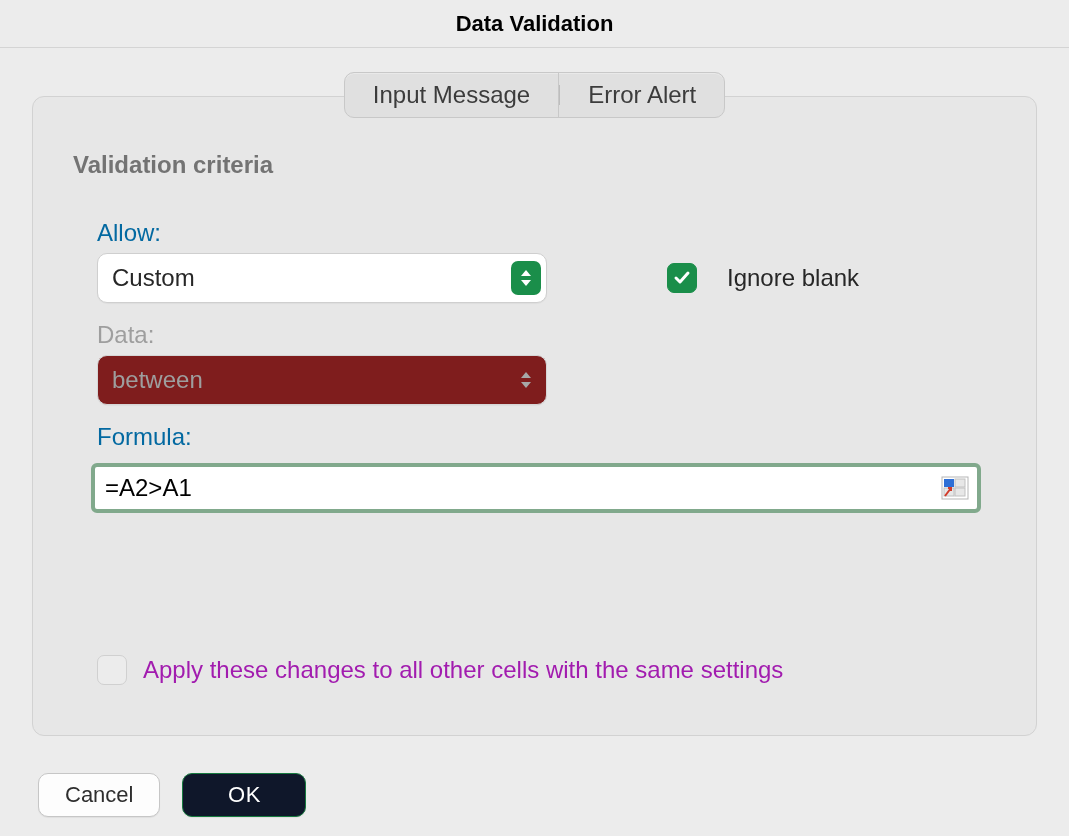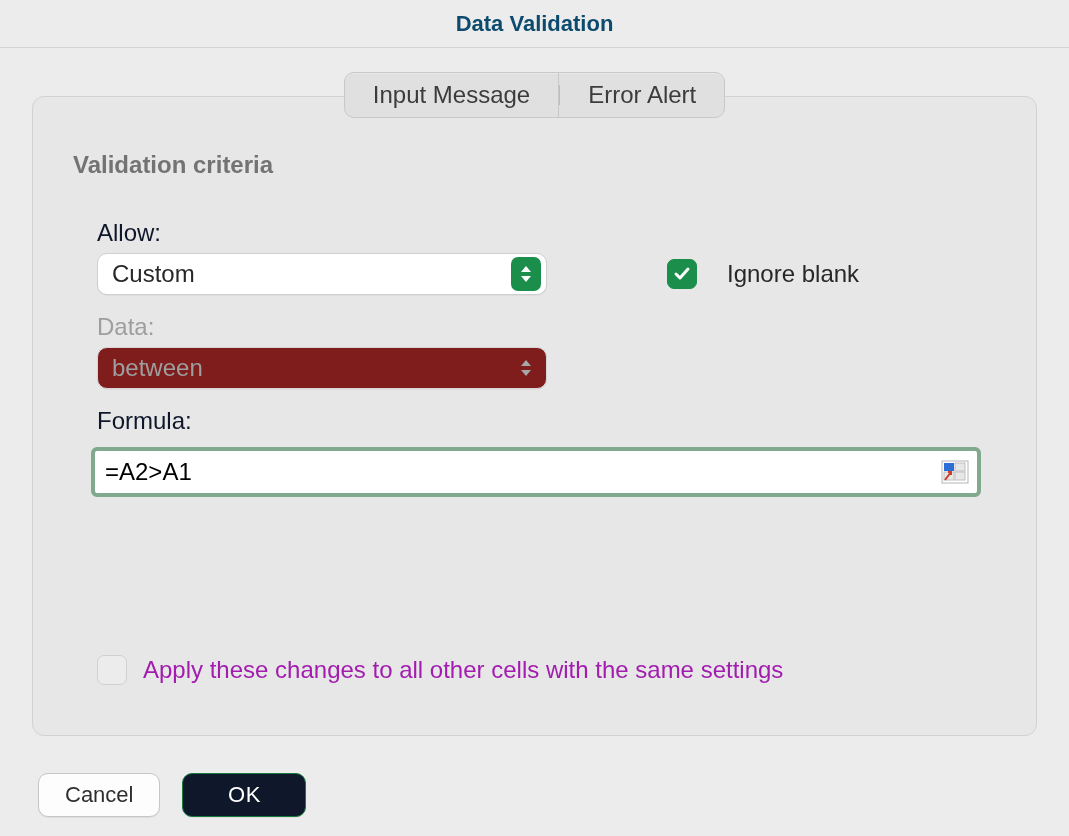--- a/index.html
+++ b/index.html
@@ -13,21 +13,21 @@
   .window {
     width: 100%; height: 100%;
     display: flex; flex-direction: column;
   }
   .titlebar {
     height: 48px;
     display: flex; align-items: center; justify-content: center;
     border-bottom: 1px solid #d4d4d4;
     font-size: 22px;
     font-weight: 700;
-    color: #0c4a6e;
+    color: #000000;
   }
   .content-area {
     flex: 1;
     padding: 24px 32px 0 32px;
     position: relative;
   }
   .tabs {
     display: flex;
     justify-content: center;
     position: relative;
@@ -72,34 +72,34 @@
     position: relative;
   }
   .section-title {
     font-size: 24px;
     font-weight: 700;
     margin-bottom: 40px;
     color: #737373;
   }
   .field-label {
     font-size: 24px;
-    color: #0f172a;
+    color: #0369a1;
     margin-left: 24px;
     margin-bottom: 6px;
     margin-top: 18px;
   }
   .field-label.disabled { color: #9e9e9e; }
   .select-wrap {
     margin-left: 24px;
     position: relative;
     width: 450px;
   }
   .select {
     width: 100%;
-    height: 42px;
+    height: 50px;
     background: #ffffff;
     border: 1px solid #cfcfcf;
     border-radius: 10px;
     padding: 0 50px 0 14px;
     font-size: 24px;
     display: flex; align-items: center;
     box-shadow: 0 1px 1px rgba(0,0,0,0.04);
   }
   .select.disabled {
     background: #7f1d1d;

